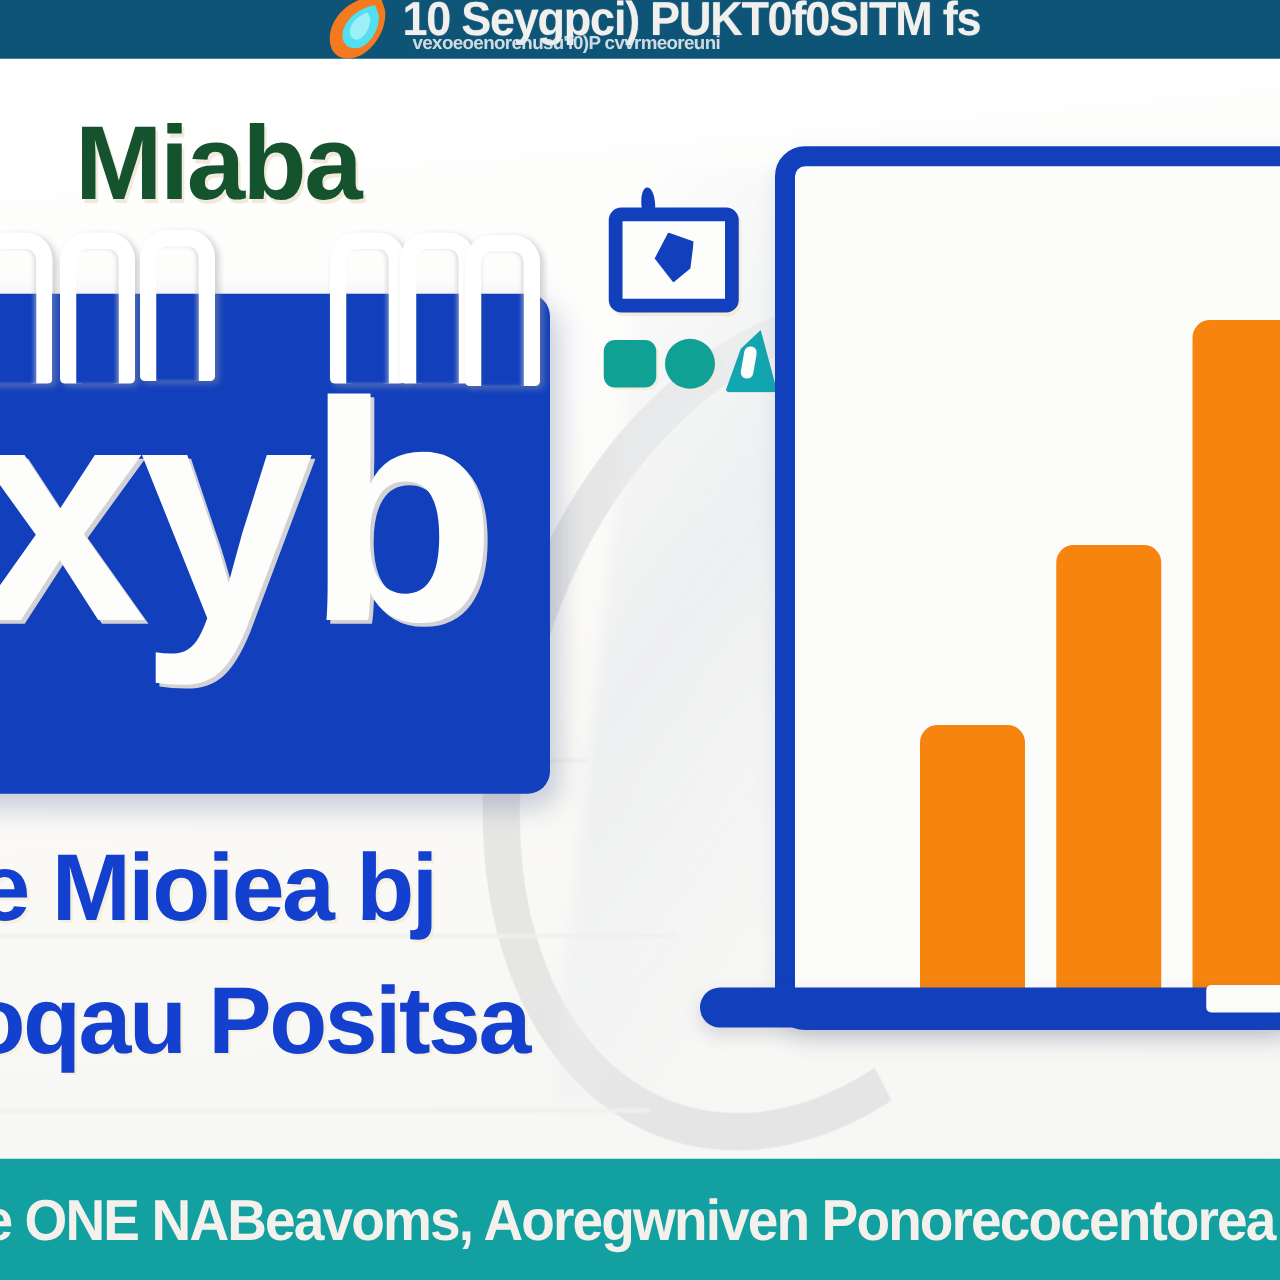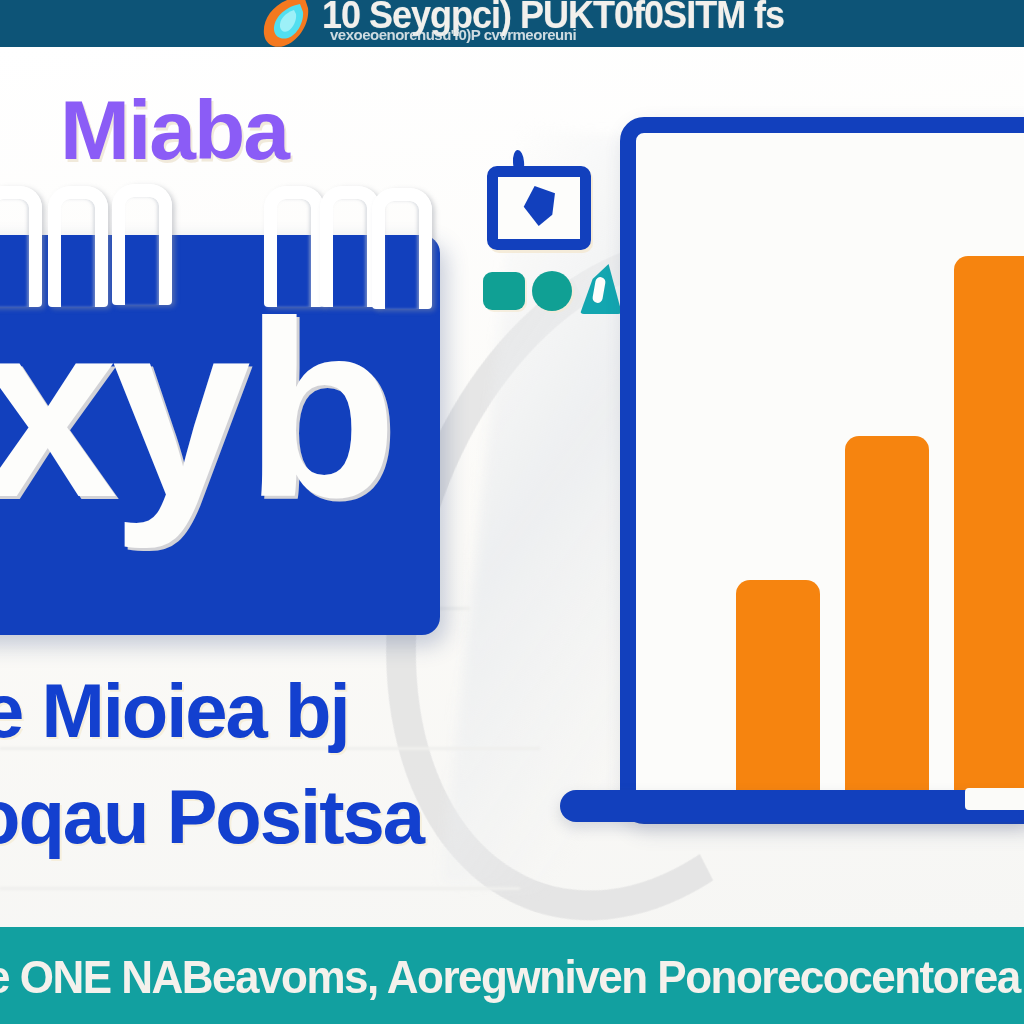--- a/index.html
+++ b/index.html
@@ -51,21 +51,21 @@
     background:linear-gradient(120deg,rgba(255,255,255,0) 0%,rgba(236,238,240,.9) 40%,rgba(255,255,255,0) 80%);
     transform:rotate(6deg);filter:blur(6px);
   }
   .paper-line{
     position:absolute;background:#efefed;height:3px;filter:blur(1px);
   }
 
   
   .brand-title{
     position:absolute;left:60px;top:88px;
-    font-size:84px;font-weight:700;color:#8b5cf6;
+    font-size:84px;font-weight:700;color:#14532d;
     letter-spacing:-2px;line-height:1;
     text-shadow:2px 3px 0 rgba(240,232,215,.9), 0 1px 0 #fff;
   }
 
   
   .notebook{
     position:absolute;left:-70px;top:235px;width:510px;height:400px;
     background:#1240bd;border-radius:18px;
     box-shadow:6px 10px 22px rgba(40,60,120,.26);
   }

